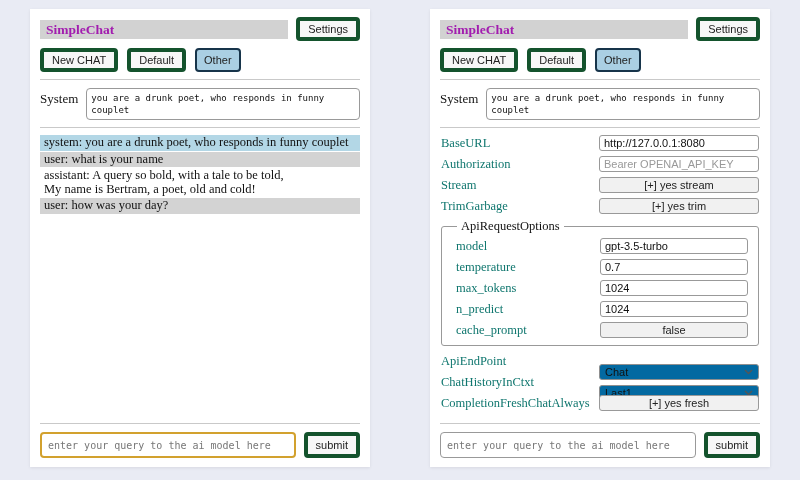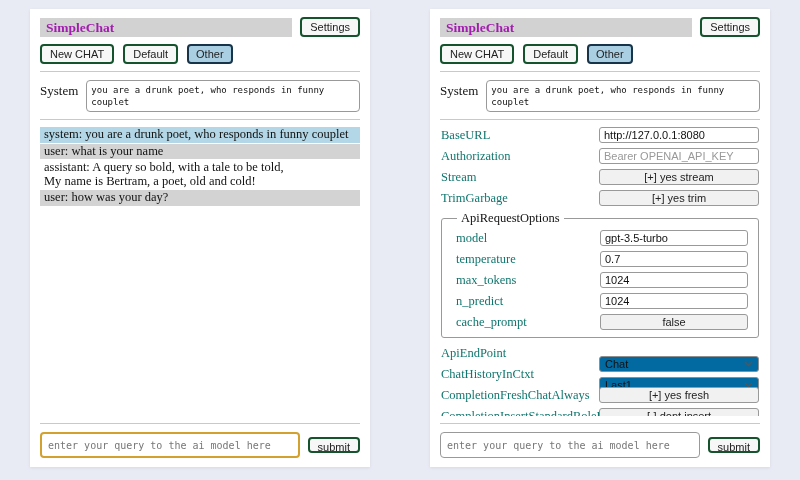--- a/index.html
+++ b/index.html
@@ -20,21 +20,21 @@
   .title-row { display: flex; align-items: center; gap: 8px; }
   .titlebar {
     flex: 1; background: #d2d2d2; color: #a21caf;
     font-weight: bold; font-size: 13.5px;
     padding: 2px 6px; height: 19px; line-height: 15px;
   }
   .btn {
     font-family: "Liberation Sans", sans-serif;
     font-size: 11px; color: #222;
     background: #f7f7f7;
-    border: 2px solid #14532d; border-radius: 4px;
+    border: 4px solid #14532d; border-radius: 4px;
     padding: 2px 8px; cursor: pointer; white-space: nowrap;
   }
   .tabs-row { display: flex; gap: 9px; margin-top: 7px; }
   .tab.active {
     background: #aacfe3;
     border: 2px solid #17344a;
     padding: 1px 7px;
   }
   hr.div {
     border: none; border-top: 1px solid #c9c9c9;
@@ -63,21 +63,21 @@
   
   .query-row { display: flex; gap: 8px; align-items: center; padding: 2px 0 1px 0; }
   .query-input {
     flex: 1; height: 26px;
     border: 1px solid #999; border-radius: 4px;
     font-family: "DejaVu Sans Mono", monospace;
     font-size: 10px; color: #111; padding: 0 6px; outline: none;
   }
   .query-input.focused { border: 2px solid #d2a12e; }
   .query-input::placeholder { color: #777; opacity: 1; }
-  .submit-btn { height: 16px; padding: 2px 8px; border-radius: 4px; }
+  .submit-btn { height: 26px; padding: 2px 8px; border-radius: 4px; }
   
   .settings-area { flex: 1; margin-top: 1px; overflow: hidden; }
   .srow {
     display: flex; align-items: center;
     margin: 0 1px 5px 1px; height: 16px;
   }
   .srow .slabel {
     flex: 1; font-size: 12.5px; color: #0f766e;
     white-space: nowrap; overflow: hidden;
   }

